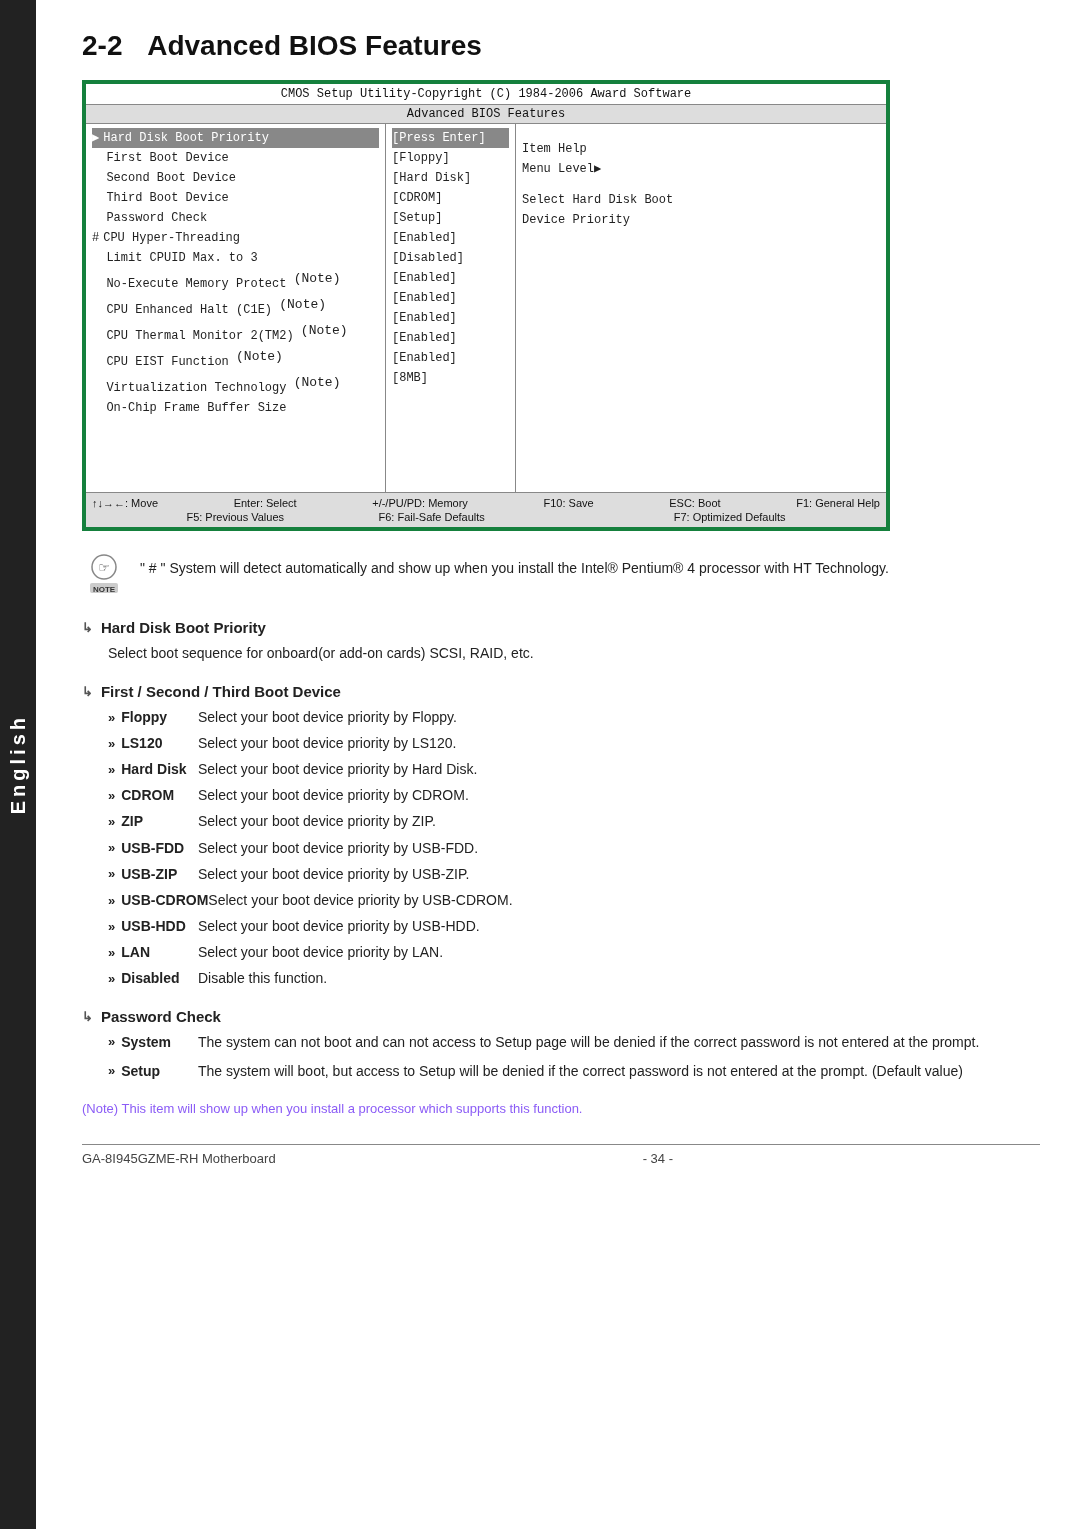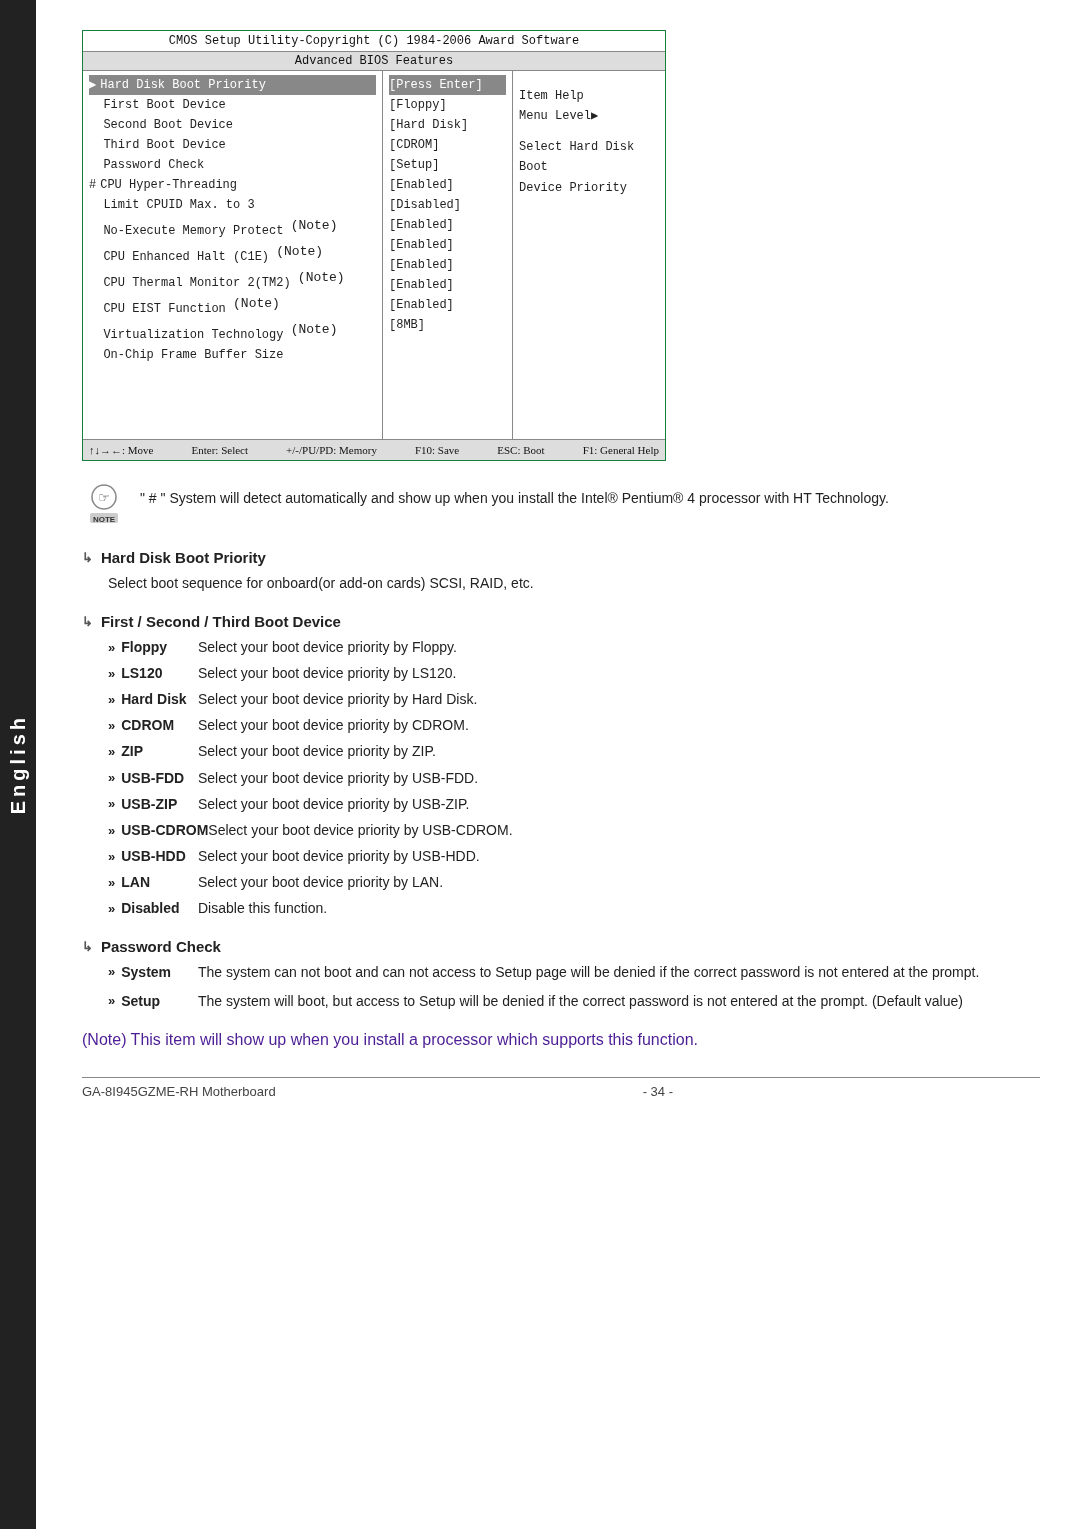--- a/index.html
+++ b/index.html
@@ -46,22 +46,22 @@
       font-weight: bold;
       margin-bottom: 18px;
       color: #111;
     }
     .section-title .section-num {
       margin-right: 18px;
     }
 
     
     .bios-box {
-      border: 1px solid #15803d;
-      width: 584px;
+      border: 4px solid #15803d;
+      width: 808px;
       font-family: 'Courier New', monospace;
       font-size: 12px;
       background: #fff;
       margin-bottom: 22px;
     }
     .bios-header {
       text-align: center;
       border-bottom: 1px solid #888;
       padding: 3px 0;
       color: #111;
@@ -104,21 +104,21 @@
     .bios-label {
       flex: 1;
     }
     .bios-arrow {
       margin-right: 4px;
     }
     .bios-footer {
       display: flex;
       flex-wrap: wrap;
       padding: 3px 6px;
-      font-family: Liberation Serif, serif;
+      font-family: Liberation Sans, sans-serif;
       font-size: 11px;
       color: #111;
       background: #ddd;
       gap: 0 24px;
     }
     .bios-footer-row {
       display: flex;
       width: 100%;
       justify-content: space-between;
       padding: 1px 0;
@@ -190,22 +190,22 @@
       align-items: flex-start;
       margin-bottom: 6px;
     }
     .doc-item-desc-block {
       flex: 1;
     }
 
     
     .bottom-note {
       margin-top: 12px;
-      font-size: 16px;
-      color: #4c1d95;
+      font-size: 13px;
+      color: #8b5cf6;
     }
 
     
     .page-footer {
       border-top: 1px solid #888;
       margin-top: 28px;
       padding-top: 6px;
       display: flex;
       justify-content: space-between;
       font-size: 13px;
@@ -224,20 +224,24 @@
   </style>
 </head>
 <body>
 
 <div class="side-tab">
   <span>English</span>
 </div>
 
 <div class="main-content">
 
+  <div class="section-title">
+    <span class="section-num">2-2</span>
+    <span>Advanced BIOS Features</span>
+  </div>
 
   <div class="bios-box">
     <div class="bios-header">CMOS Setup Utility-Copyright (C) 1984-2006 Award Software</div>
     <div class="bios-header-sub">Advanced BIOS Features</div>
     <div class="bios-body">
 
       <div class="bios-left">
         <div class="bios-row selected">
           <span class="bios-arrow">▶</span>
           <span class="bios-label">Hard Disk Boot Priority</span>
@@ -337,20 +341,28 @@
     </div>
 
     <div class="bios-footer">
       <div class="bios-footer-row">
         <span>↑↓→←: Move</span>
         <span>Enter: Select</span>
         <span>+/-/PU/PD: Memory</span>
         <span>F10: Save</span>
         <span>ESC: Boot</span>
         <span>F1:  General Help</span>
+      </div>
+      <div class="bios-footer-row">
+        <span></span>
+        <span>F5: Previous Values</span>
+        <span>F6: Fail-Safe Defaults</span>
+        <span></span>
+        <span>F7: Optimized Defaults</span>
+        <span></span>
       </div>
     </div>
   </div>
 
   <div class="note-box">
     <div class="note-icon">
       
       <svg width="44" height="44" viewBox="0 0 44 44">
         <circle cx="22" cy="14" r="12" fill="none" stroke="#888" stroke-width="1.5"></circle>
         <text x="22" y="19" text-anchor="middle" font-size="13" font-family="Arial" fill="#555">☞</text>

